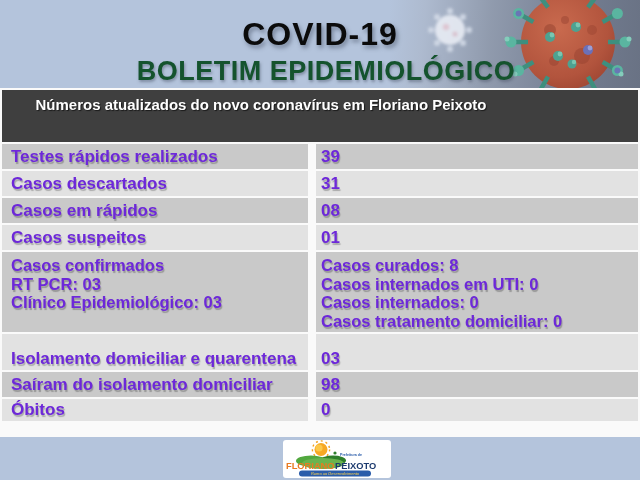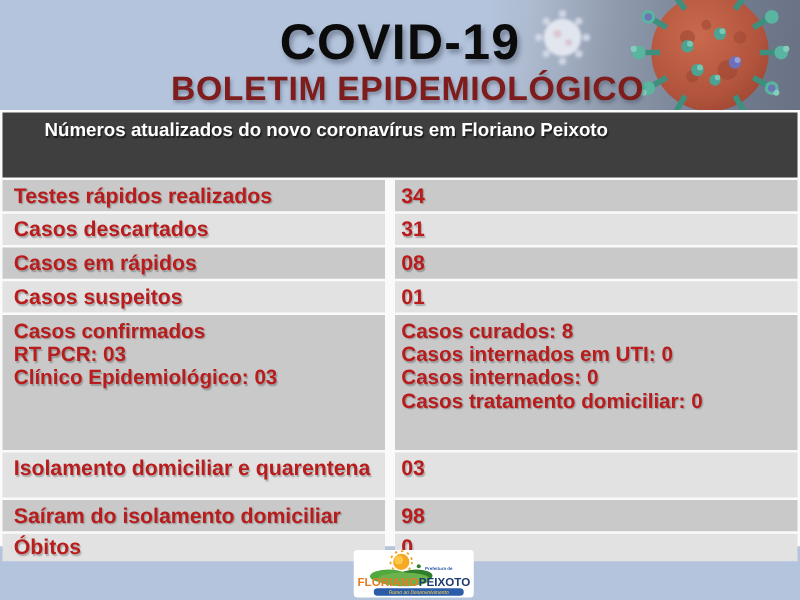--- a/index.html
+++ b/index.html
@@ -18,63 +18,63 @@
       rgba(168,178,196,.55) 14%,
       rgba(140,150,168,.9) 40%,
       #747e92 72%, #697284 100%);
     z-index:1;
   }
   .photo svg { position:absolute; top:0; left:10px; }
 
   
   .titles { position:absolute; top:12px; left:0; right:0; text-align:center; z-index:3; }
   .title {
-    font-size:40px; font-weight:bold; color:#0b0b0b; letter-spacing:1px;
+    font-size:32px; font-weight:bold; color:#0b0b0b; letter-spacing:1px;
     text-shadow:2px 3px 4px rgba(70,80,100,.55);
     line-height:44px;
   }
   .subtitle {
-    font-size:27px; font-weight:bold; color:#7f1d1d; letter-spacing:.5px;
+    font-size:27px; font-weight:bold; color:#14532d; letter-spacing:.5px;
     text-shadow:1px 2px 3px rgba(70,80,100,.5);
     line-height:29px; margin-top:1px;padding-left:12px;
   }
 
   
   .bulletin {
     position:absolute; top:88px; left:0; right:0; height:349px;
     background:#fafafa; z-index:2; padding:0 2px;
   }
   .bar {
     margin-top:2px; height:52px; background:#3f3f3f;
     text-align:center; padding-right:118px; color:#ffffff;
   }
   .bar-l1 { font-size:15px; font-weight:bold; padding-top:6px; line-height:17px;
             text-shadow:1px 1px 1px rgba(0,0,0,.6); }
   .bar-l2 { font-size:21px; font-weight:bold; line-height:26px;
             text-shadow:1px 1px 1px rgba(0,0,0,.6); }
 
   .row { margin-top:2px; display:grid; grid-template-columns:306px 1fr; column-gap:8px; }
-  .h25 { height:25px; } .h92 { height:108px; } .h36 { height:36px; } .h22 { height:22px; }
+  .h25 { height:25px; } .h92 { height:80px; } .h36 { height:36px; } .h22 { height:22px; }
   .cell {
     display:flex; align-items:center; padding-left:9px;
-    font-size:17px; font-weight:bold; color:#b91c1c;
+    font-size:17px; font-weight:bold; color:#6d28d9;
     text-shadow:1px 1.5px 1px rgba(0,0,0,.25);
     overflow:hidden;
   }
   .cell.value { padding-left:5px; }
   .shade-a .cell { background:#c9c9c9; }
   .shade-b .cell { background:#e2e2e2; }
-  .row.top .cell { align-items:flex-start; padding-top:3px; }
+  .row.top .cell { align-items:flex-start; padding-top:15px; }
   .cell.multi { display:block; padding-top:4px; font-size:16.5px; line-height:18.5px; }
   .note { font-size:8.5px; line-height:10px; letter-spacing:.1px; }
   .star { font-size:11px; position:relative; top:-5px; }
 
   
   .logo-card {
-    position:absolute; left:283px; top:440px; width:96px; height:38px;
+    position:absolute; left:283px; top:440px; width:108px; height:38px;
     background:#ffffff; border-radius:3px; z-index:2; overflow:hidden;
   }
 </style>
 </head>
 <body>
 
 <div class="page">
 
   <div class="photo">
     <svg width="240" height="90" viewBox="0 0 240 90">
@@ -162,21 +162,21 @@
     <div class="subtitle">BOLETIM EPIDEMIOLÓGICO</div>
   </div>
 
   <div class="bulletin">
     <div class="bar">
       <div class="bar-l1">Números atualizados do novo coronavírus em Floriano Peixoto</div>
     </div>
 
     <div class="row h25 shade-a">
       <div class="cell label">Testes rápidos realizados</div>
-      <div class="cell value">34</div>
+      <div class="cell value">39</div>
     </div>
     <div class="row h25 shade-b">
       <div class="cell label">Casos descartados</div>
       <div class="cell value">31</div>
     </div>
     <div class="row h25 shade-a">
       <div class="cell label">Casos em rápidos</div>
       <div class="cell value">08</div>
     </div>
     <div class="row h25 shade-b">

